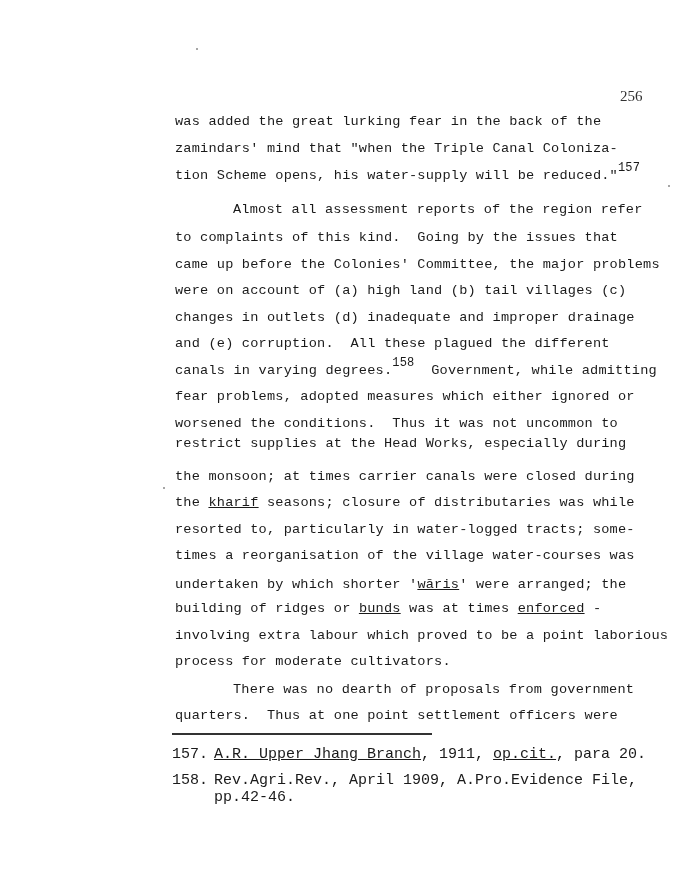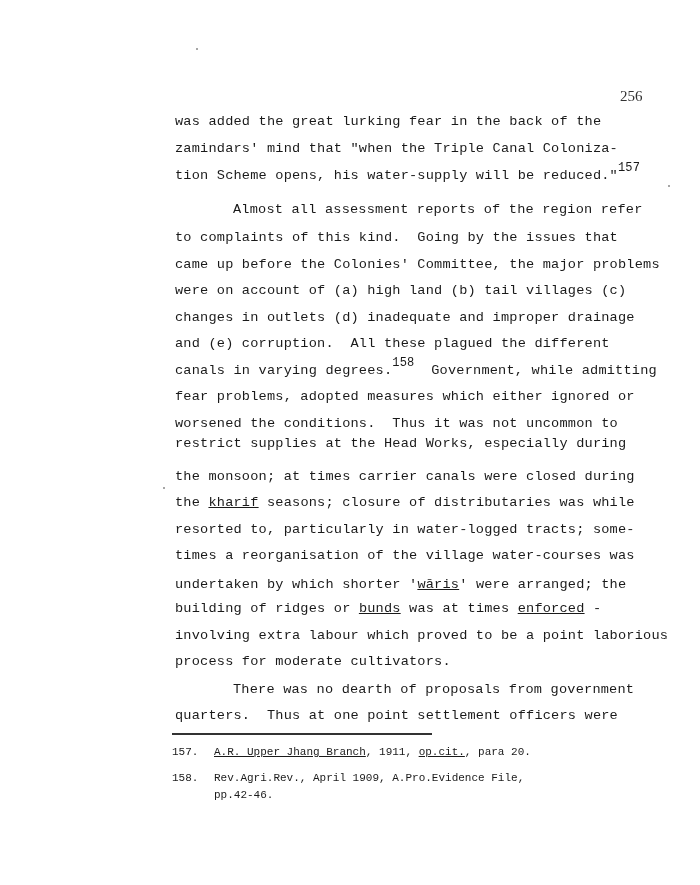--- a/index.html
+++ b/index.html
@@ -5,21 +5,21 @@
   html, body { margin:0; padding:0; background:#ffffff; }
   body { width:700px; height:885px; position:relative; overflow:hidden;
          font-family:"Liberation Mono","DejaVu Sans Mono",monospace; color:#1a1a1a; }
   .page-number { position:absolute; left:620px; top:52px; font-size:15px;
                  font-family:"Liberation Serif",serif; color:#333;margin-top:36px; }
   .line { position:absolute; left:175px; font-size:13.6px; white-space:pre; letter-spacing:0.2px; }
   .indent { left:233px; }
   sup { font-size:12px; position:relative; top:-2px; vertical-align:super; line-height:0; }
   u { }
   .rule { position:absolute; left:172px; top:733px; width:260px; border-top:2px solid #333; }
-  .fn { position:absolute; font-size:11px; white-space:pre; }
+  .fn { position:absolute; font-size:15px; white-space:pre; }
   .fn-num { left:172px; }
   .fn-text { left:214px; }
   .speck { position:absolute; width:2px; height:2px; background:#888; border-radius:1px; }
 </style>
 </head>
 <body>
 
 <div class="page-number">256</div>
 
 <div>

